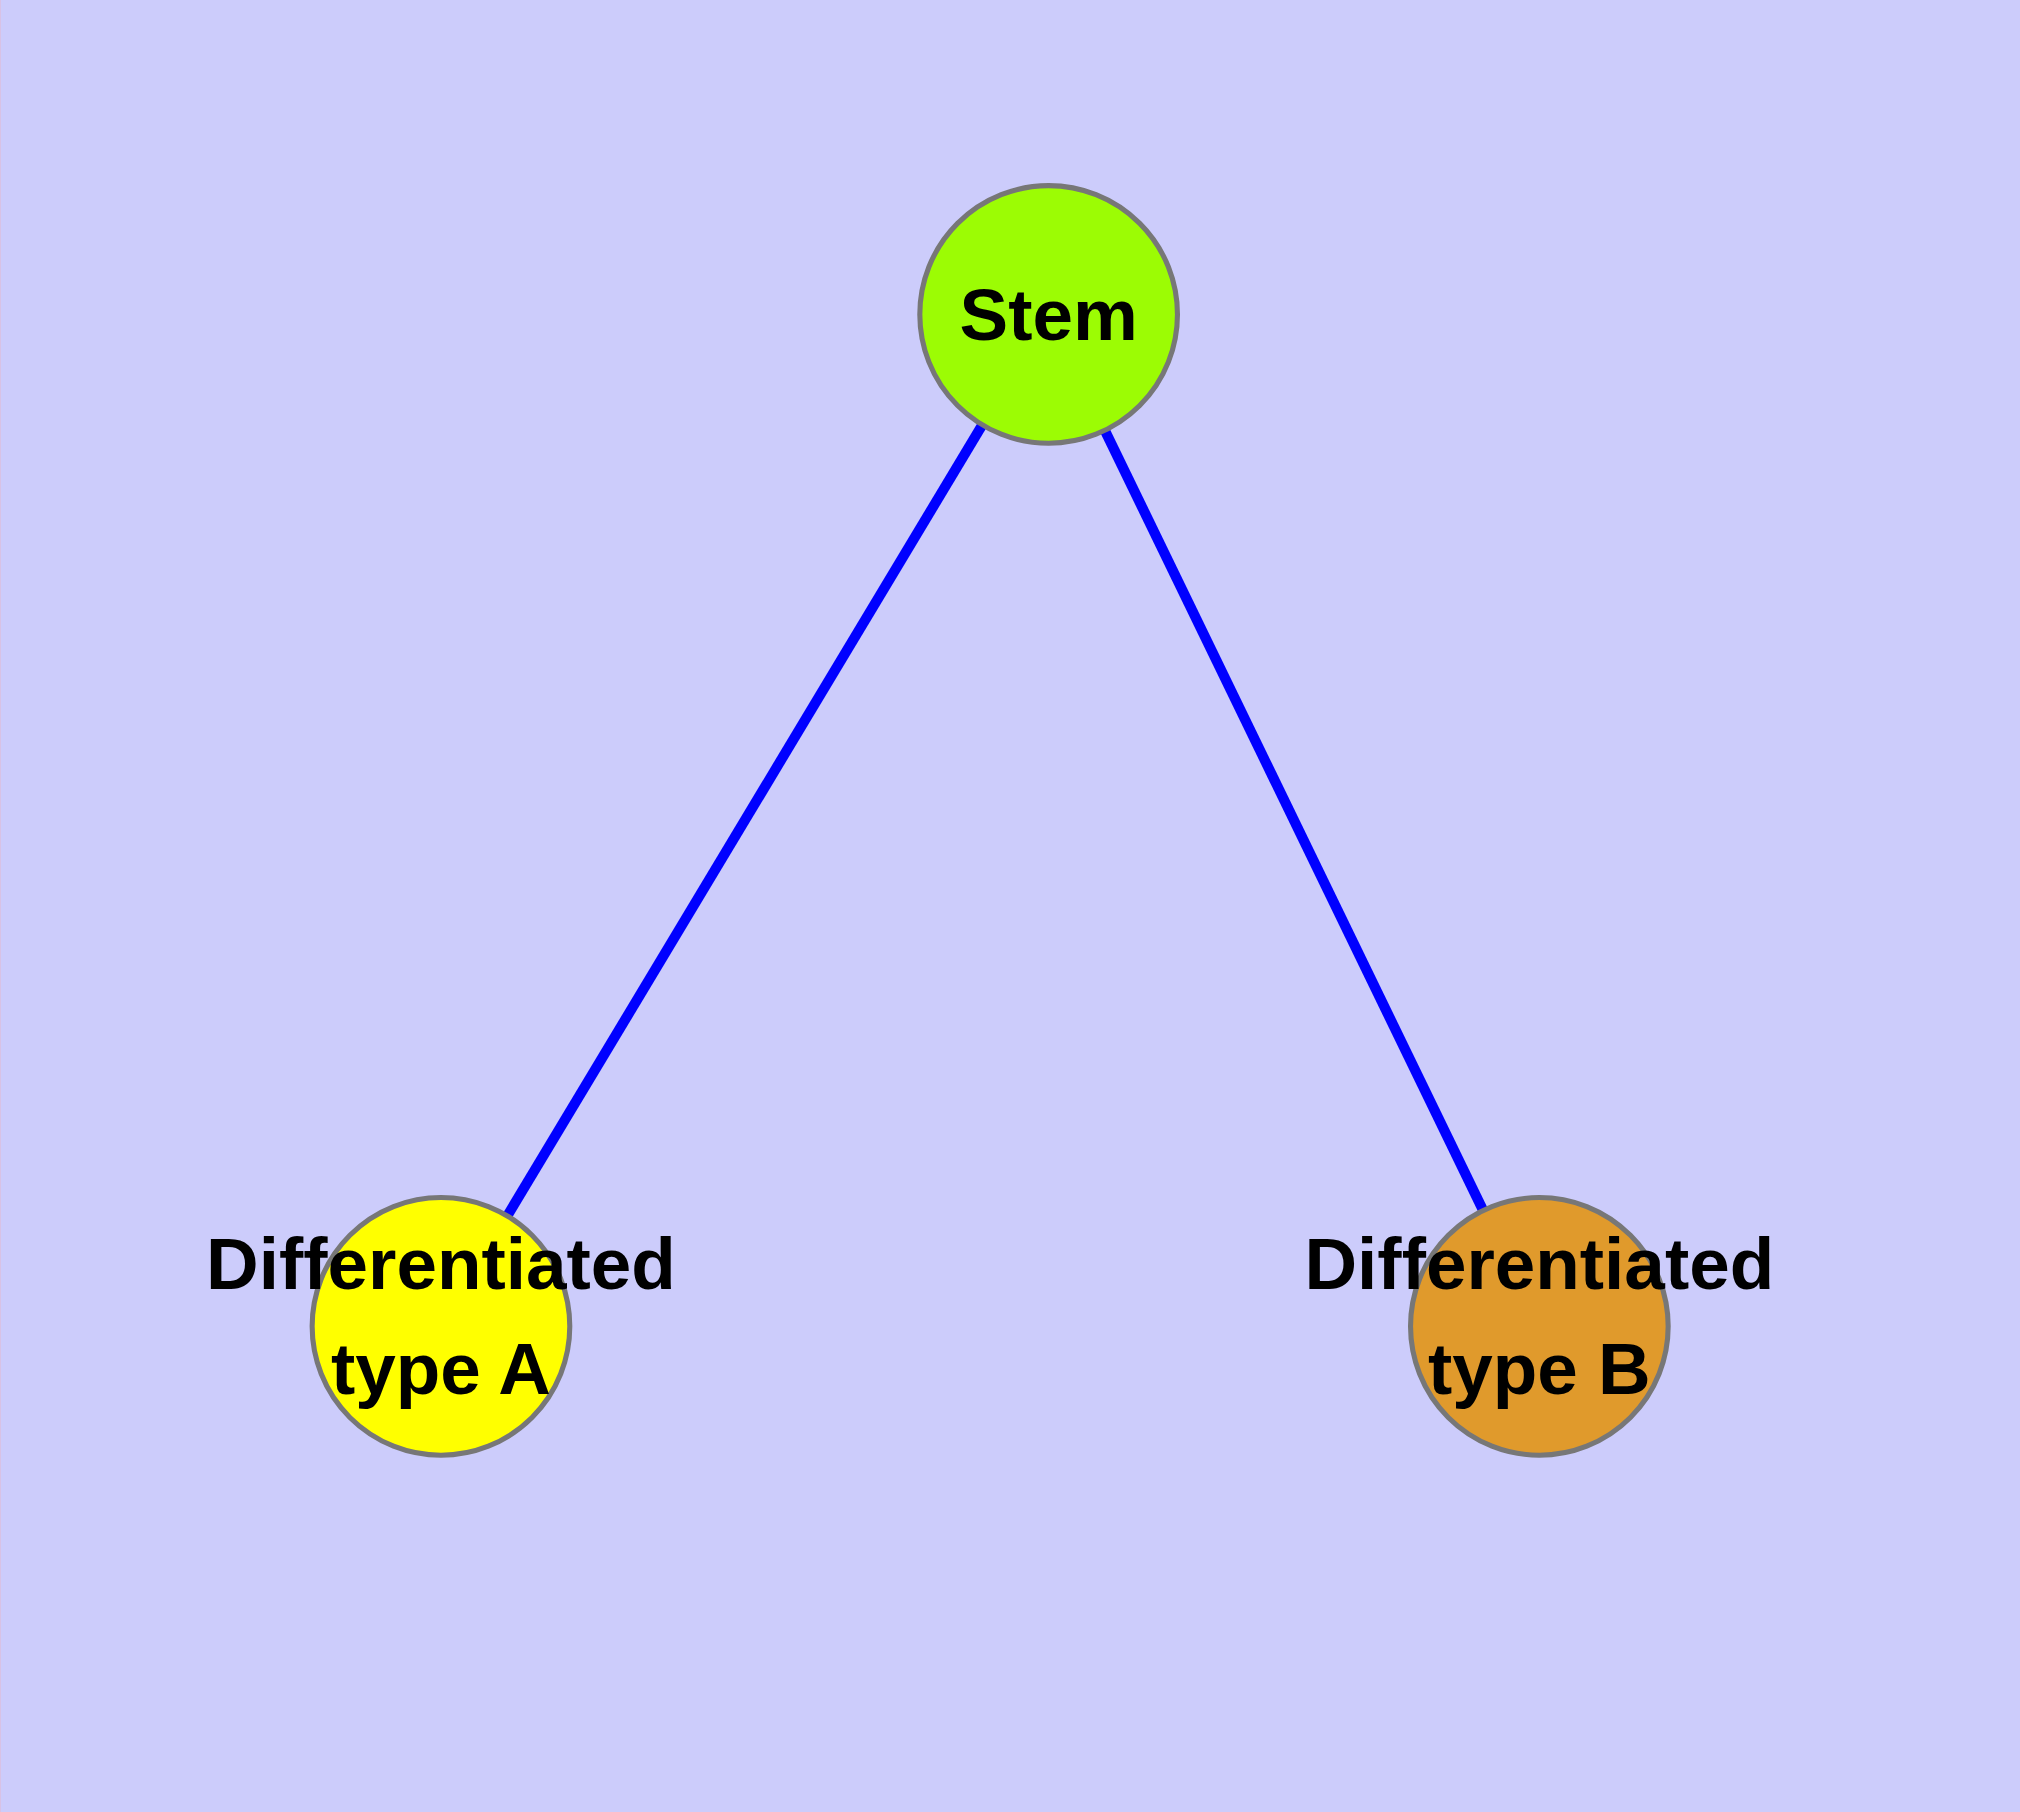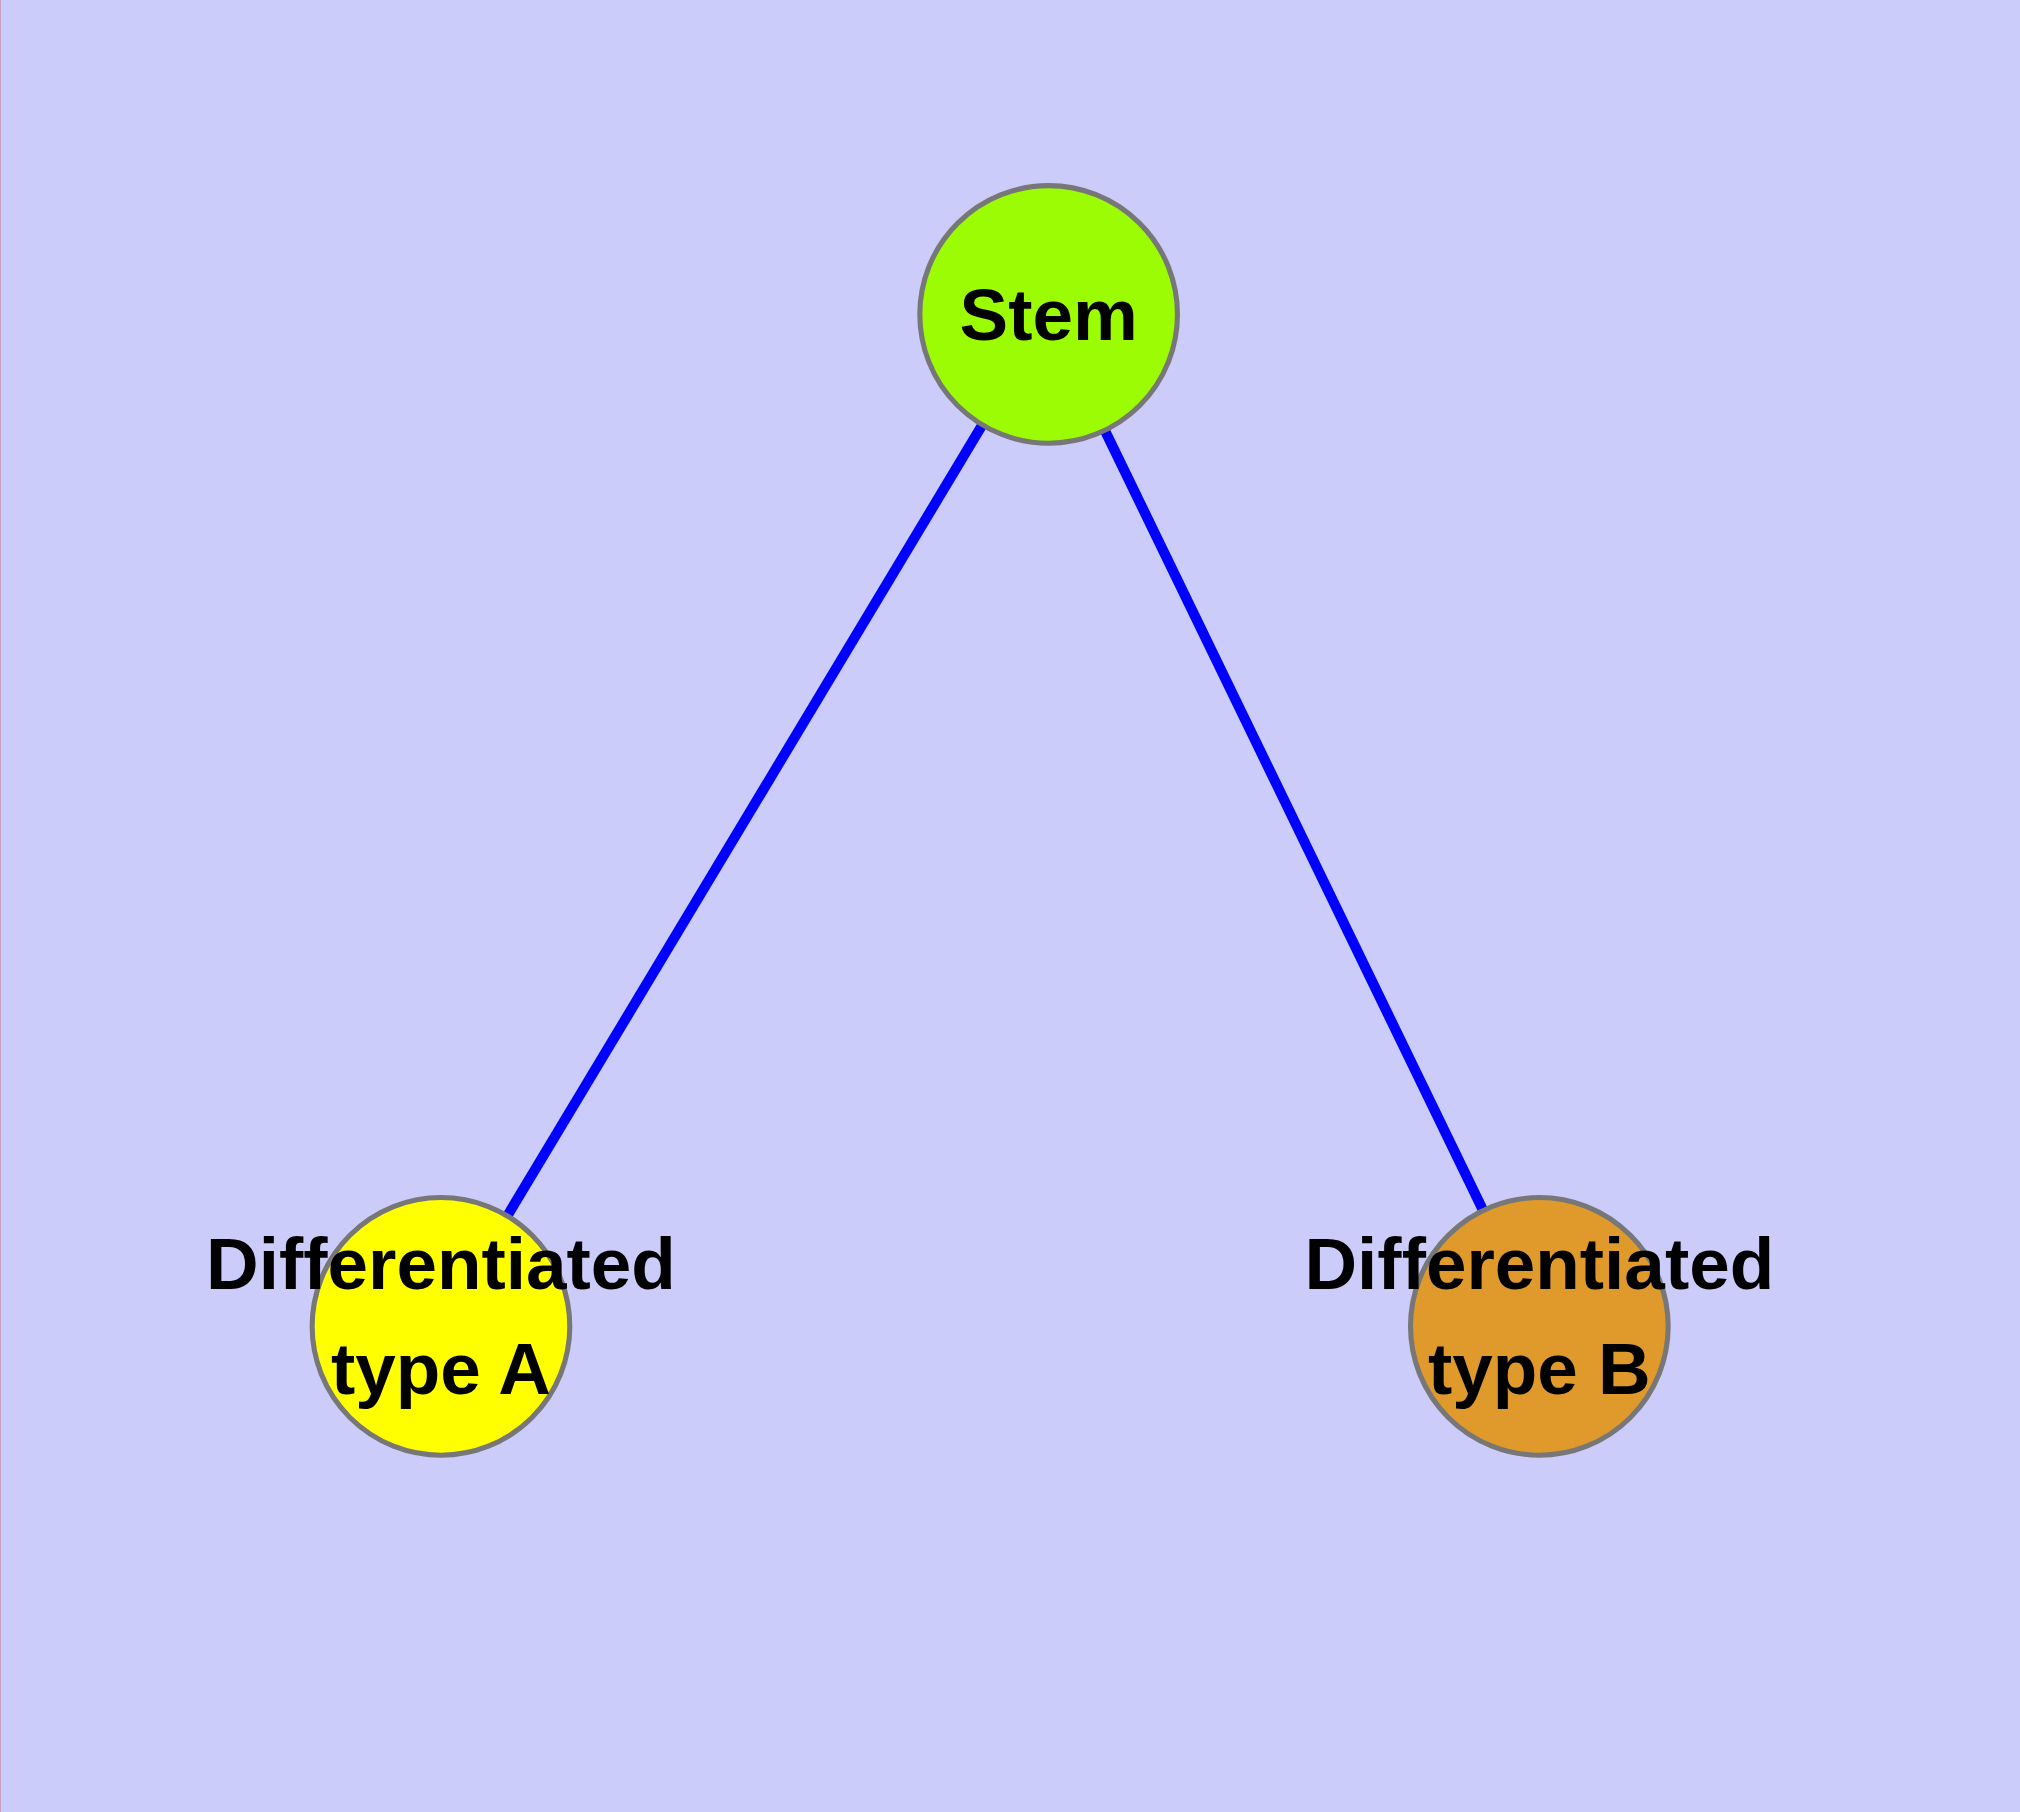--- a/index.html
+++ b/index.html
@@ -46,21 +46,21 @@
   .node-label-inner {
     font-size: 86px;
   }
   .node-label-outer {
     font-size: 86px;
   }
 </style>
 </head>
 <body style="background: rgb(204, 204, 251);">
 
-<div id="canvas" style="background: #b91c1c;">
+<div id="canvas" style="background: #fca5a5;">
   <svg id="graph-svg" viewBox="0 0 2384 2138" xmlns="http://www.w3.org/2000/svg">
 
     <rect x="0" y="0" width="2384" height="2138" fill="#ccccfb"></rect>
 
     <g>
       <line class="edge-line" x1="1237" y1="371" x2="520" y2="1565" stroke="#0000ff" stroke-width="12"></line>
       <line class="edge-line" x1="1237" y1="371" x2="1816" y2="1565" stroke="#0000ff" stroke-width="12"></line>
     </g>
 
     <g>

